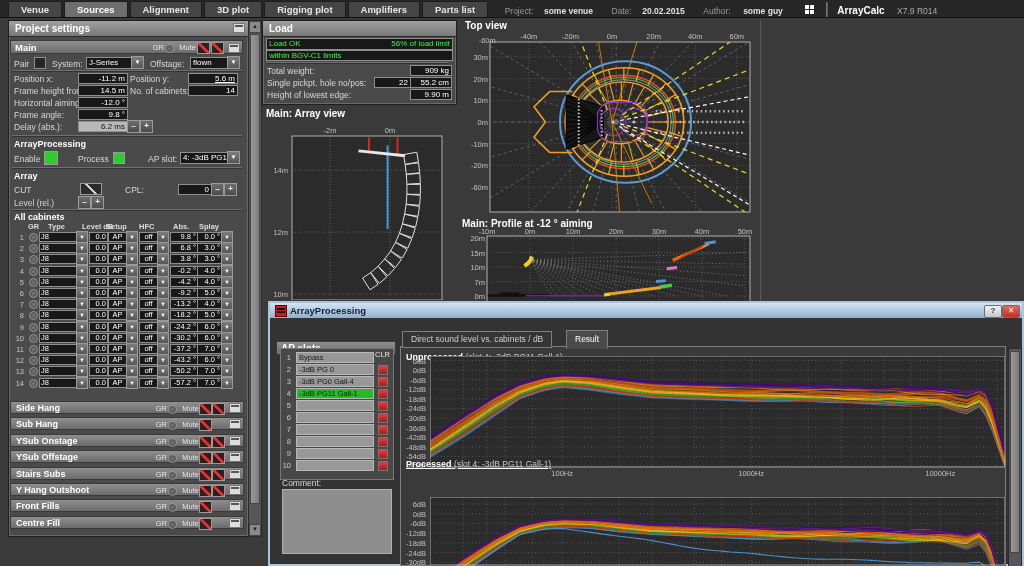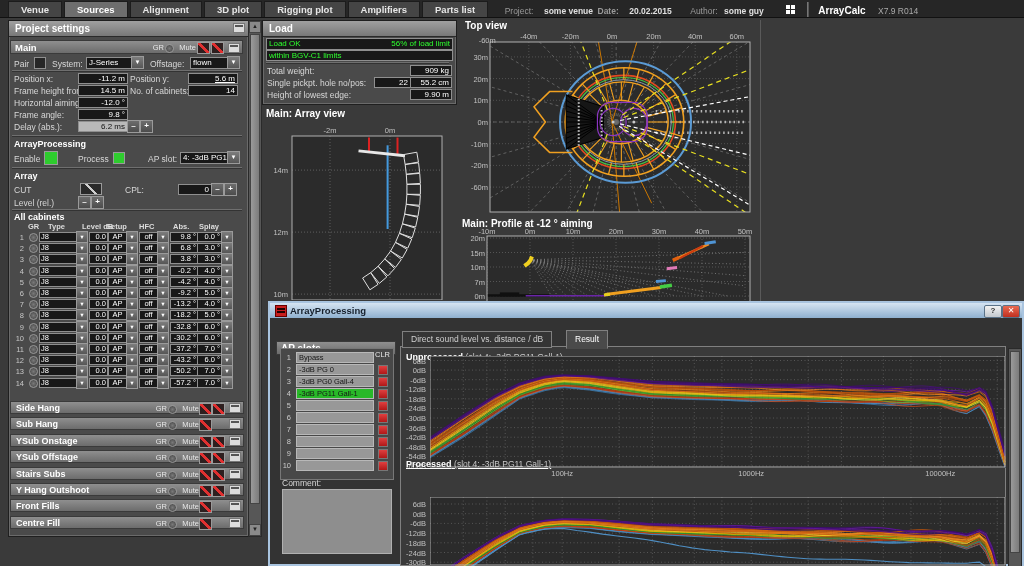--- a/index.html
+++ b/index.html
@@ -81,24 +81,24 @@
     border:1px solid #3a3a3a;color:#fff;font-weight:bold;font-size:9px;line-height:13px;padding-left:5px;box-sizing:border-box;}
   .hsm{position:absolute;font-size:7.5px;color:#e8e8e8;font-weight:normal;}
 </style>
 </head>
 <body>
 
 <div id="menubar" class="abs">
   <span id="menu-tabs" style="display:inline-block;margin-left:8px;margin-top:1px;vertical-align:top;"><span class="tab">Venue</span><span class="tab active">Sources</span><span class="tab">Alignment</span><span class="tab">3D plot</span><span class="tab">Rigging plot</span><span class="tab">Amplifiers</span><span class="tab">Parts list</span></span>
   <span class="mlab" style="margin-left:10px;">Project:</span>
   <span class="mval" style="margin-left:6px;">some venue</span>
-  <span class="mlab" style="margin-left:0;font-weight:bold;">Date:</span>
+  <span class="mlab" style="margin-left:14px;">Date:</span>
   <span class="mval" style="margin-left:6px;">20.02.2015</span>
   <span class="mlab" style="margin-left:14px;">Author:</span>
-  <span class="mval" style="margin-left:2px;">some guy</span>
+  <span class="mval" style="margin-left:8px;">some guy</span>
   <span class="gridicon" style="margin-left:18px;"><i></i><i></i><i></i><i></i></span>
   <span style="color:#888;margin:0 4px;">|</span>
   <span class="brand">ArrayCalc</span>
   <span class="ver" style="margin-left:8px;">X7.9 R014</span>
 </div>
 
 <div class="abs panel" style="left:8px;top:20px;width:239px;height:515px;">
   <div class="ptitle">
     <span>Project settings</span>
     <span class="winbtn" style="right:3px;top:2px;"></span>
@@ -291,21 +291,21 @@
     <div class="cabrow" style="left: 0px; top: 321.6px; width: 239px;">
       <div class="crnum" style="left: 2px;">9</div>
       <div class="radio" style="left: 21px; top: 1px;"></div>
       <div class="cfld" style="left: 31px; top: 0px; width: 34px; text-align: left;">J8</div>
       <div class="carr" style="left: 68px; top: -1px;">▼</div>
       <div class="cfld" style="left: 81px; top: 0px; width: 15px;">0.0</div>
       <div class="cfld" style="left: 100px; top: 0px; width: 15px; text-align: center;">AP</div>
       <div class="carr" style="left: 118px; top: -1px;">▼</div>
       <div class="cfld" style="left: 131px; top: 0px; width: 15px; text-align: center;">off</div>
       <div class="carr" style="left: 149px; top: -1px;">▼</div>
-      <div class="cfld" style="left: 162px; top: 0px; width: 24px;">-32.8 °</div>
+      <div class="cfld" style="left: 162px; top: 0px; width: 24px;">-24.2 °</div>
       <div class="cfld" style="left: 189px; top: 0px; width: 21px;">6.0 °</div>
       <div class="carr" style="left: 213px; top: -1px;">▼</div>
     </div>
     <div class="cabrow" style="left: 0px; top: 332.8px; width: 239px;">
       <div class="crnum" style="left: 2px;">10</div>
       <div class="radio" style="left: 21px; top: 1px;"></div>
       <div class="cfld" style="left: 31px; top: 0px; width: 34px; text-align: left;">J8</div>
       <div class="carr" style="left: 68px; top: -1px;">▼</div>
       <div class="cfld" style="left: 81px; top: 0px; width: 15px;">0.0</div>
       <div class="cfld" style="left: 100px; top: 0px; width: 15px; text-align: center;">AP</div>
@@ -714,21 +714,21 @@
     <div class="slotfld" style="left: 296px; top: 448px; width: 72px;"></div>
     <div class="clrbtn" style="left: 378px; top: 449px;"></div>
     <div class="slotnum" style="left: 281px; top: 461px;">10</div>
     <div class="slotfld" style="left: 296px; top: 460px; width: 72px;"></div>
     <div class="clrbtn" style="left: 378px; top: 461px;"></div>
   </div>
 <div class="abs lbl" style="left:282px;top:478px;">Comment:</div>
 <div class="abs" style="left:282px;top:489px;width:108px;height:63px;background:#8e8e8e;border:1px solid #b0b0b0;font-size:8px;color:#222;"></div>
 
 <div class="abs" style="left:400px;top:346px;width:606px;height:220px;border:1px solid #808080;background:#3a3a3a;box-sizing:border-box;"></div>
-<div class="wtab abs" style="left:402px;top:331px;z-index:2;">Direct sound level vs. distance / dB</div>
+<div class="wtab abs" style="left:402px;top:331px;z-index:2;">Direct sound level vs. cabinets / dB</div>
 <div class="wtab active abs" style="left:566px;top:330px;">Result</div>
 
 <div class="charttitle" style="left:406px;top:352px;font-size:9px;">
   <span>Unprocessed</span>
   <span class="chartsub">(slot 4: -3dB PG11 Gall-1)</span>
 </div>
 <div id="unproc-box" class="abs" style="left:430px;top:356px;width:576px;height:112px;">
     <svg width="576" height="112">
       <rect x="0" y="0" width="576" height="112" fill="#2b2b2b"></rect>
       <line x1="33.29148335600376" y1="0" x2="33.29148335600376" y2="112" stroke="#565656" stroke-dasharray="1,2.5"></line>

